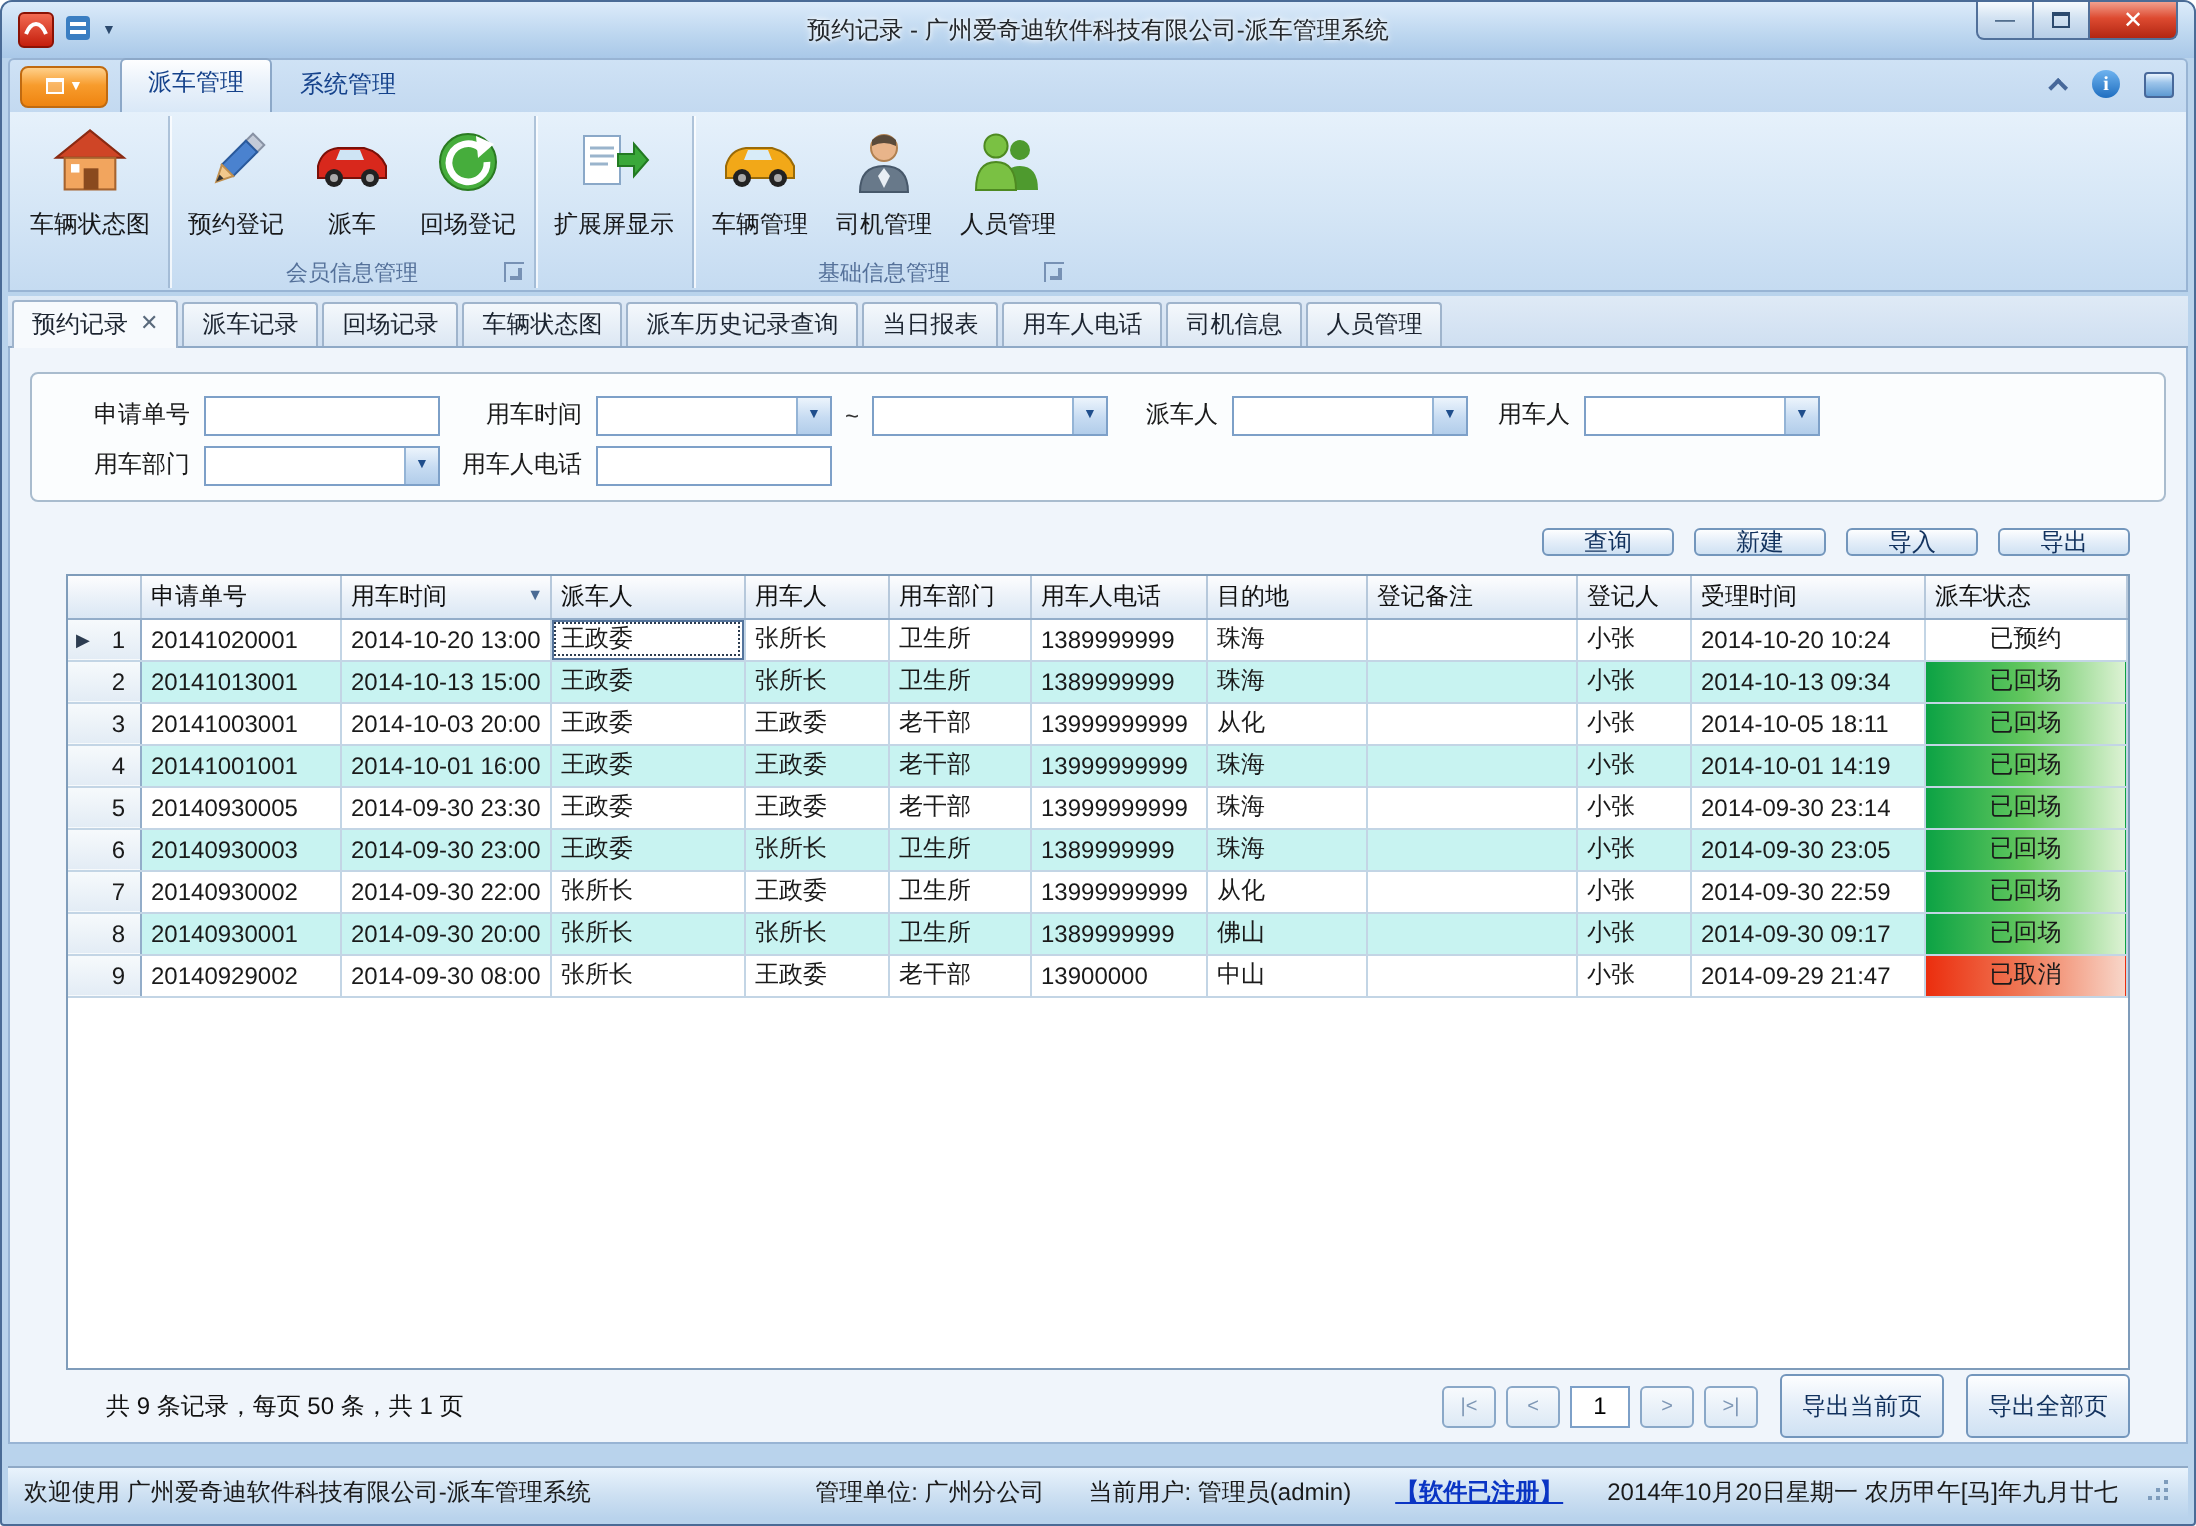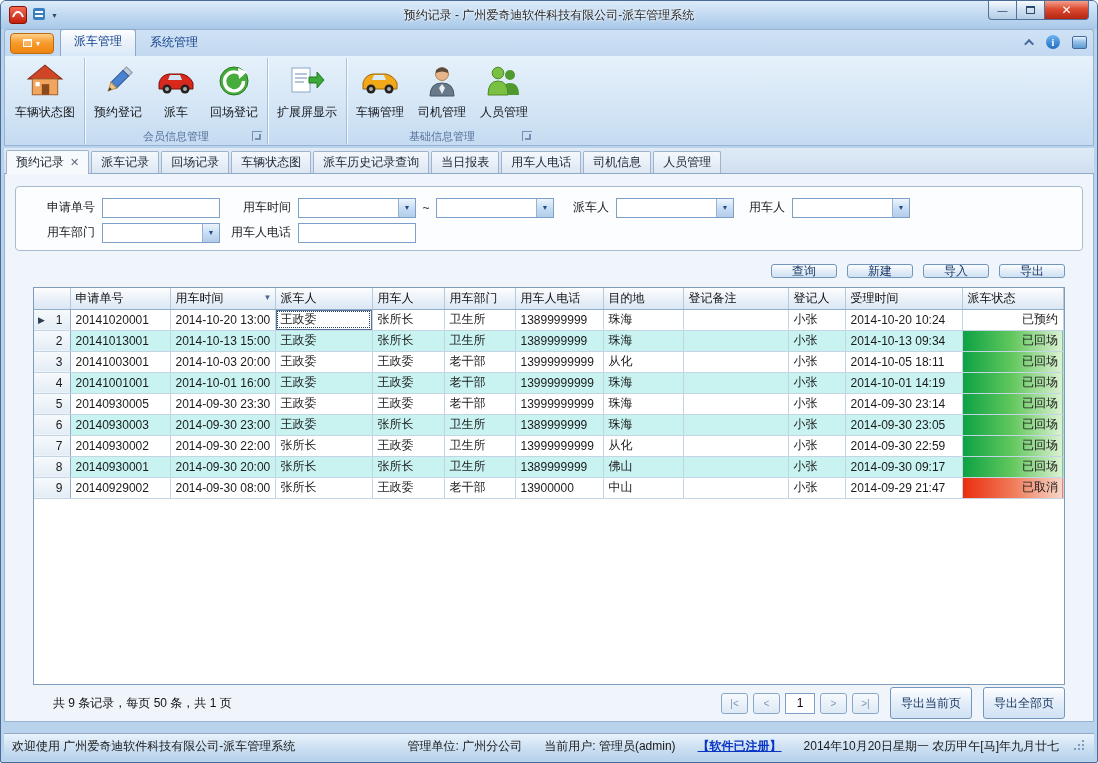--- a/index.html
+++ b/index.html
@@ -87,21 +87,21 @@
   
   .grid-wrap { flex:1; min-height:0; margin:0 18px; border:1px solid #7f9cba; background:#fff; overflow:hidden; }
   table { border-collapse:collapse; table-layout:fixed; width:100%; }
   th { height:21px; font-weight:normal; text-align:left; padding:0 5px; color:#101010; position:relative;
        background:linear-gradient(#fdfdfe,#e9f0f8 55%,#dae7f4); border-right:1px solid #b6c8db; border-bottom:1px solid #93adc9; white-space:nowrap; overflow:hidden; }
   .col-filter { position:absolute; right:3px; top:5px; font-size:8px; color:#4a6a94; }
   td { height:21px; padding:0 5px; border-right:1px solid #c3d5e5; border-bottom:1px solid #c3d5e5; white-space:nowrap; overflow:hidden; }
   tr.alt .cell { background:#c8f3f1; }
   td.row-head { background:linear-gradient(#f7fafc,#e3ecf5); border-right:1px solid #93adc9; text-align:right; position:relative; padding-right:7px; }
   .row-selector-arrow { position:absolute; left:4px; top:5px; visibility:hidden; color:#2c3c50; font-size:9px; }
-  td.status-cell { text-align:right; }
+  td.status-cell { text-align:center; }
   td.status-returned { background:linear-gradient(90deg,#0ba244,#63c75e 50%,#ddf2d4); }
   td.status-cancelled { background:linear-gradient(90deg,#eb2d0d,#f07a58 50%,#f8d6c9); }
   td.focus-cell { box-shadow:inset 0 0 0 1px #54749c; outline:1px dotted #2c3c50; outline-offset:-3px; }
 
   .grid-footer { height:36px; margin:0 18px; display:flex; align-items:center; }
   .rec-summary { margin-left:20px; color:#111; }
   .pager { margin-left:auto; display:flex; align-items:center; gap:5px; }
   .pbtn { width:27px; height:21px; border:1px solid #8aa8c8; border-radius:3px; color:#7e97b5; font-size:10px;
           background:linear-gradient(#f7fafd,#dde9f5); display:flex; align-items:center; justify-content:center; }
   .page-input { width:30px; height:21px; border:1px solid #7da0c8; text-align:center; font:inherit; background:#fff; }

